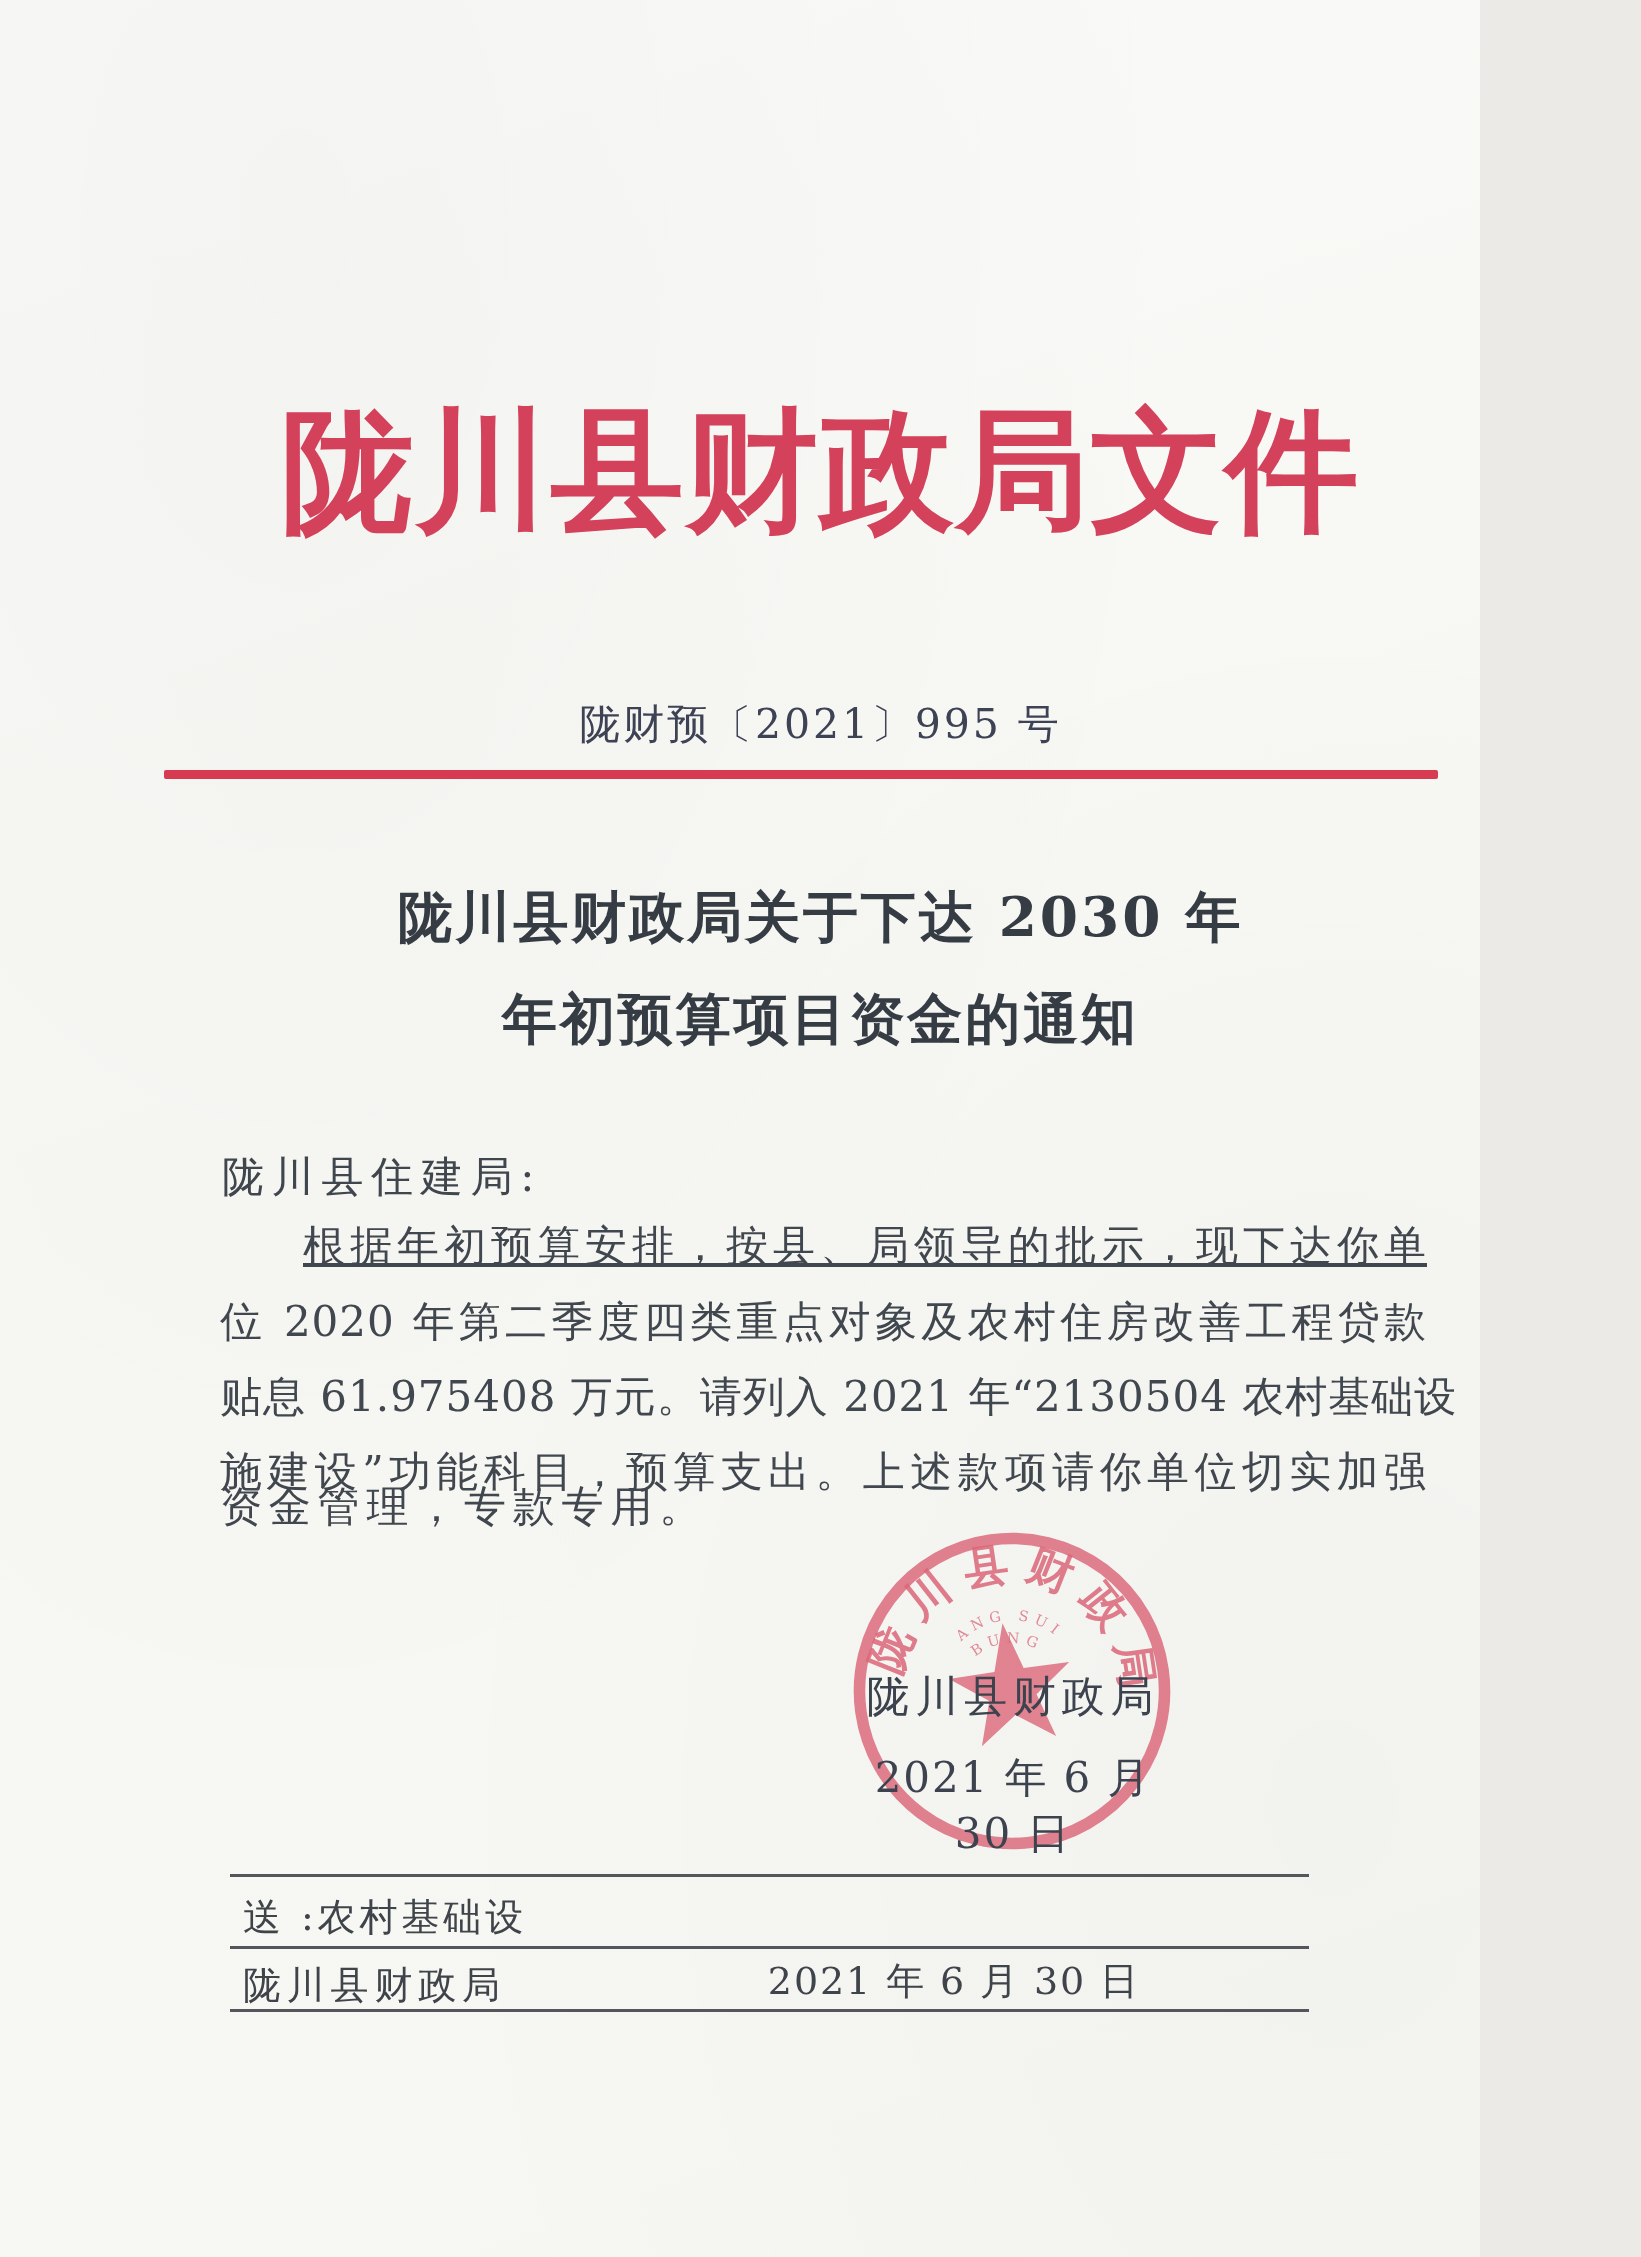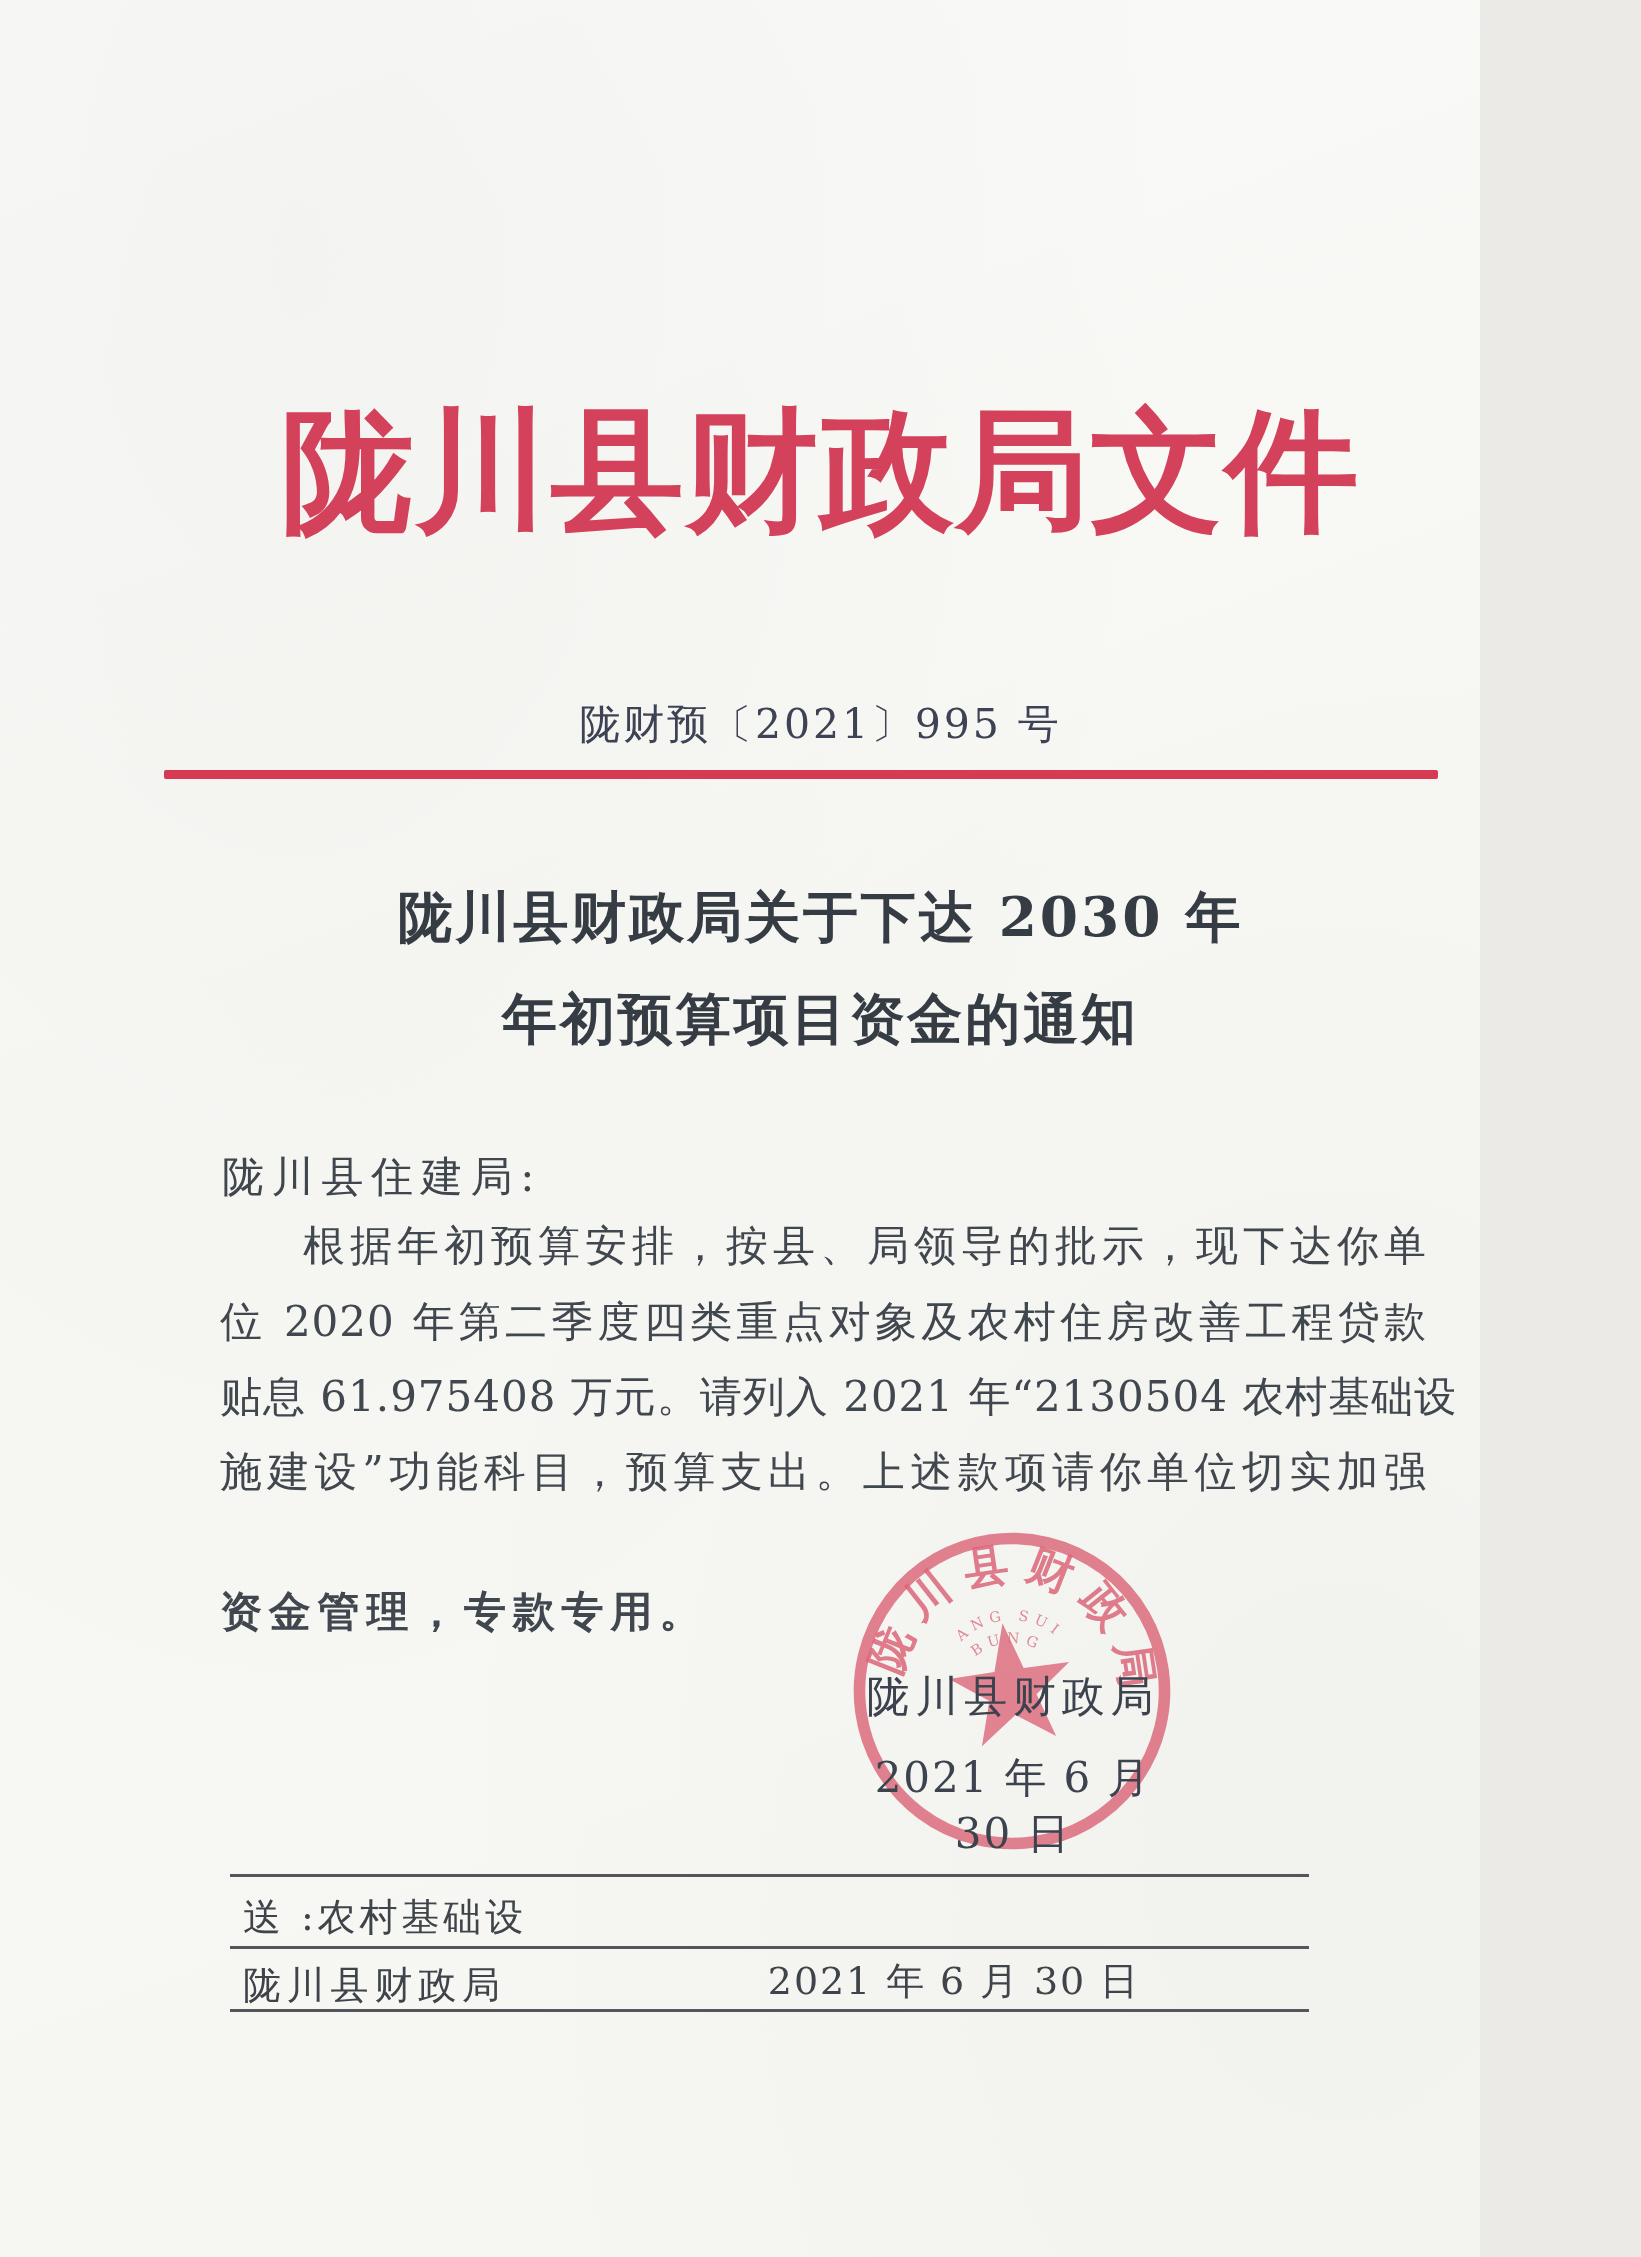--- a/index.html
+++ b/index.html
@@ -50,21 +50,21 @@
     font-size:42px;color:#3f464d;letter-spacing:7.7px;
   }
   .body-line{
     position:absolute;left:220px;width:1207px;height:75px;
     font-size:42px;color:#41474e;
     text-align:justify;text-align-last:justify;
     text-justify:inter-character;
     letter-spacing:1px;
     white-space:nowrap;
   }
-  .body-line.first{padding-left:83px;width:1124px;}
+  .body-line.first{padding-left:83px;width:1124px;text-decoration:underline;}
   .body-line.last{text-align-last:left;letter-spacing:6.8px;}
   .sig-block{position:absolute;left:847px;width:332px;text-align:center;color:#3d434e;}
   .sig-org{top:1668px;font-size:43px;letter-spacing:5.8px;}
   .sig-date{top:1750px;font-size:42px;letter-spacing:1.9px;}
   .stamp{
     position:absolute;left:845px;top:1524px;width:334px;height:334px;
     transform:rotate(-8deg);
     opacity:0.92;
   }
   .footer-rule{
@@ -100,21 +100,21 @@
 
   <div class="doc-title l1">陇川县财政局关于下达 2030 年</div>
   <div class="doc-title l2">年初预算项目资金的通知</div>
 
   <div class="addressee">陇川县住建局:</div>
 
   <div class="body-line first" style="top:1218px;">根据年初预算安排，按县、局领导的批示，现下达你单</div>
   <div class="body-line" style="top:1294px;">位 2020 年第二季度四类重点对象及农村住房改善工程贷款</div>
   <div class="body-line" style="top:1369px;">贴息 61.975408 万元。请列入 2021 年“2130504 农村基础设</div>
   <div class="body-line" style="top:1444px;">施建设”功能科目，预算支出。上述款项请你单位切实加强</div>
-  <div class="body-line last" style="top:1584px;font-weight:bold;">资金管理，专款专用。</div>
+  <div class="body-line last" style="top:1479px;">资金管理，专款专用。</div>
 
   <svg class="stamp" viewBox="0 0 346 346" xmlns="http://www.w3.org/2000/svg">
     <defs>
       <path id="ringArc" d="M 60.8 143 A 114 114 0 0 1 283.2 201" fill="none"></path>
       <path id="innerArc1" d="M 110.4 136 A 72 72 0 0 1 235.6 136" fill="none"></path>
       <path id="innerArc2" d="M 122.5 152 A 57 57 0 0 1 221.5 152" fill="none"></path>
     </defs>
     <circle cx="173" cy="173" r="158" fill="none" stroke="#d95a6e" stroke-width="12" opacity="0.82"></circle>
     <polygon points="173,102 188.3,151 235.8,151.6 197.7,180 211.8,225.4 173,198 134.2,225.4 148.3,180 110.2,151.6 157.7,151" fill="#d95a6e" opacity="0.8"></polygon>
     <text font-size="46" fill="#d95a6e" opacity="0.85" letter-spacing="14" font-weight="700">

